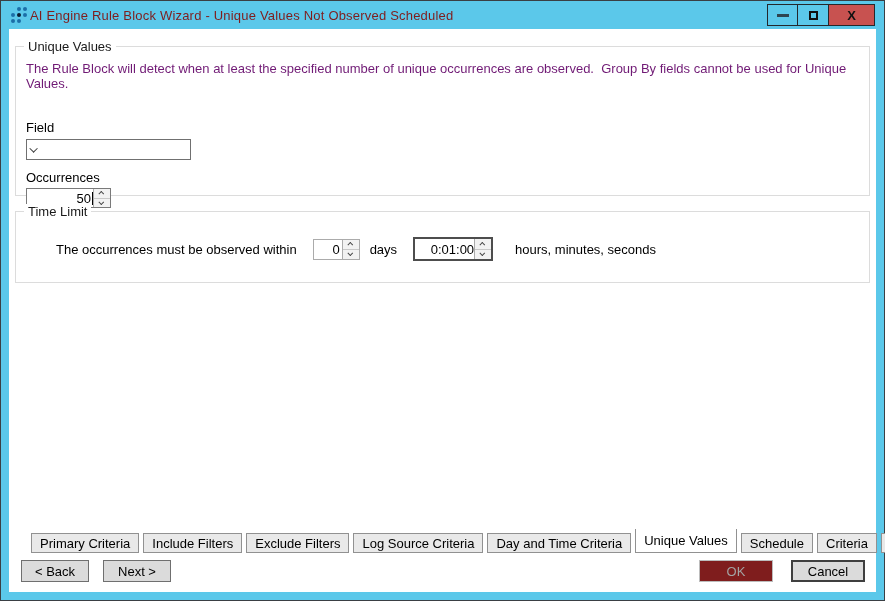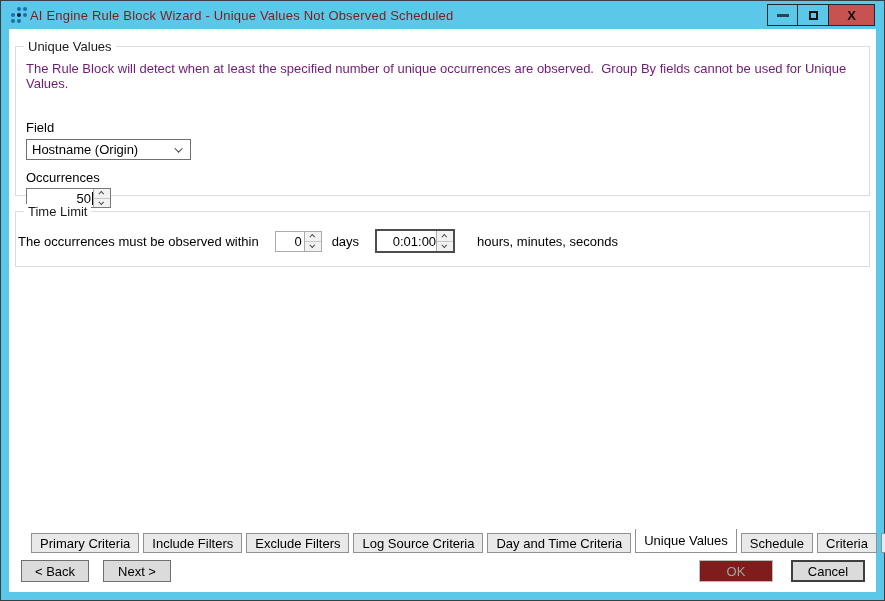--- a/index.html
+++ b/index.html
@@ -29,21 +29,21 @@
 
   
   .content {
     position:absolute; left:8px; right:8px; top:28px; bottom:8px;
     background:#fff; display:flex; flex-direction:column; padding-top:17px;
   }
 
   .groupbox { position:relative; margin:0 6px; border:1px solid #dcdcdc; }
   .gb-legend { position:absolute; top:-8px; left:8px; background:#fff; padding:0 4px; font-size:13px; color:#1a1a1a; }
   .gb-unique { height:150px; padding:14px 10px 0 10px; }
-  .gb-time { height:56px; margin-top:15px; padding:0 2px; display:flex; align-items:center; }
+  .gb-time { height:72px; margin-top:15px; padding:0 26px; display:flex; align-items:center; }
 
   .desc { font-size:13px; color:#701a75; white-space:pre-wrap; }
   .fld-label { margin-top:29px; font-size:13px; }
   .combo {
     margin-top:4px; width:165px; height:21px; border:1px solid #707070; background:#fff;
     display:flex; align-items:center; padding:0 7px 0 5px; cursor:default;
   }
   .combo-text { flex:1; font-size:13px; }
   .chev-down { width:6px; height:6px; border-left:1px solid #3c3c3c; border-bottom:1px solid #3c3c3c; transform:rotate(-45deg) translateY(-2px); }
 
@@ -51,21 +51,21 @@
   .numeric { margin-top:3px; width:85px; height:20px; border:1px solid #7a7a7a; background:#fff; display:flex; }
   .num-text { flex:1; display:flex; align-items:center; padding-left:3px; font-size:13px;justify-content:flex-end; }
   .caret { width:1px; height:13px; background:#000; margin-left:1px; }
 
   .spincol { width:17px; display:flex; flex-direction:column; border-left:1px solid #ababab; }
   .spinbtn { flex:1; background:#f2f2f2; display:flex; align-items:center; justify-content:center; border:0; cursor:default; }
   .spinbtn:first-child { border-bottom:1px solid #c8c8c8; }
   .chev-up-s { width:4px; height:4px; border-left:1px solid #444; border-top:1px solid #444; transform:rotate(45deg) translateY(1px); }
   .chev-dn-s { width:4px; height:4px; border-left:1px solid #444; border-bottom:1px solid #444; transform:rotate(-45deg) translateY(-1px); }
 
-  .tl-row { display:flex; align-items:center; margin-top:4px; width:100%; }
+  .tl-row { display:flex; align-items:center; margin-top:4px; width:100%;margin-left:14px; }
   .tl-text { font-size:13px; }
   .spin-days { width:47px; height:21px; border:1px solid #ababab; background:#fff; display:flex; margin-left:16px; }
   .spin-days .num-text { justify-content:flex-end; padding-right:2px; }
   .days-label { margin-left:10px; font-size:13px; }
   .spin-time { width:80px; height:24px; border:2px solid #4d4d4d; background:#fff; display:flex; margin-left:16px; }
   .spin-time .num-text { padding-left:6px; }
   .suffix-label { margin-left:22px; font-size:13px; }
 
   .flex-spacer { flex:1; }
 
@@ -127,21 +127,20 @@
   </div>
 
   <div class="content">
 
     <div class="groupbox gb-unique">
       <span class="gb-legend">Unique Values</span>
       <div class="desc">The Rule Block will detect when at least the specified number of unique occurrences are observed.  Group By fields cannot be used for Unique Values.</div>
 
       <div class="fld-label">Field</div>
       <div class="combo">
-        <span class="combo-text">Hostname (Origin)</span>
         <span class="chev-down"></span>
       </div>
 
       <div class="occ-label">Occurrences</div>
       <div class="numeric">
         <span class="num-text">
           <span>50</span>
           <span class="caret"></span>
         </span>
         <span class="spincol">

